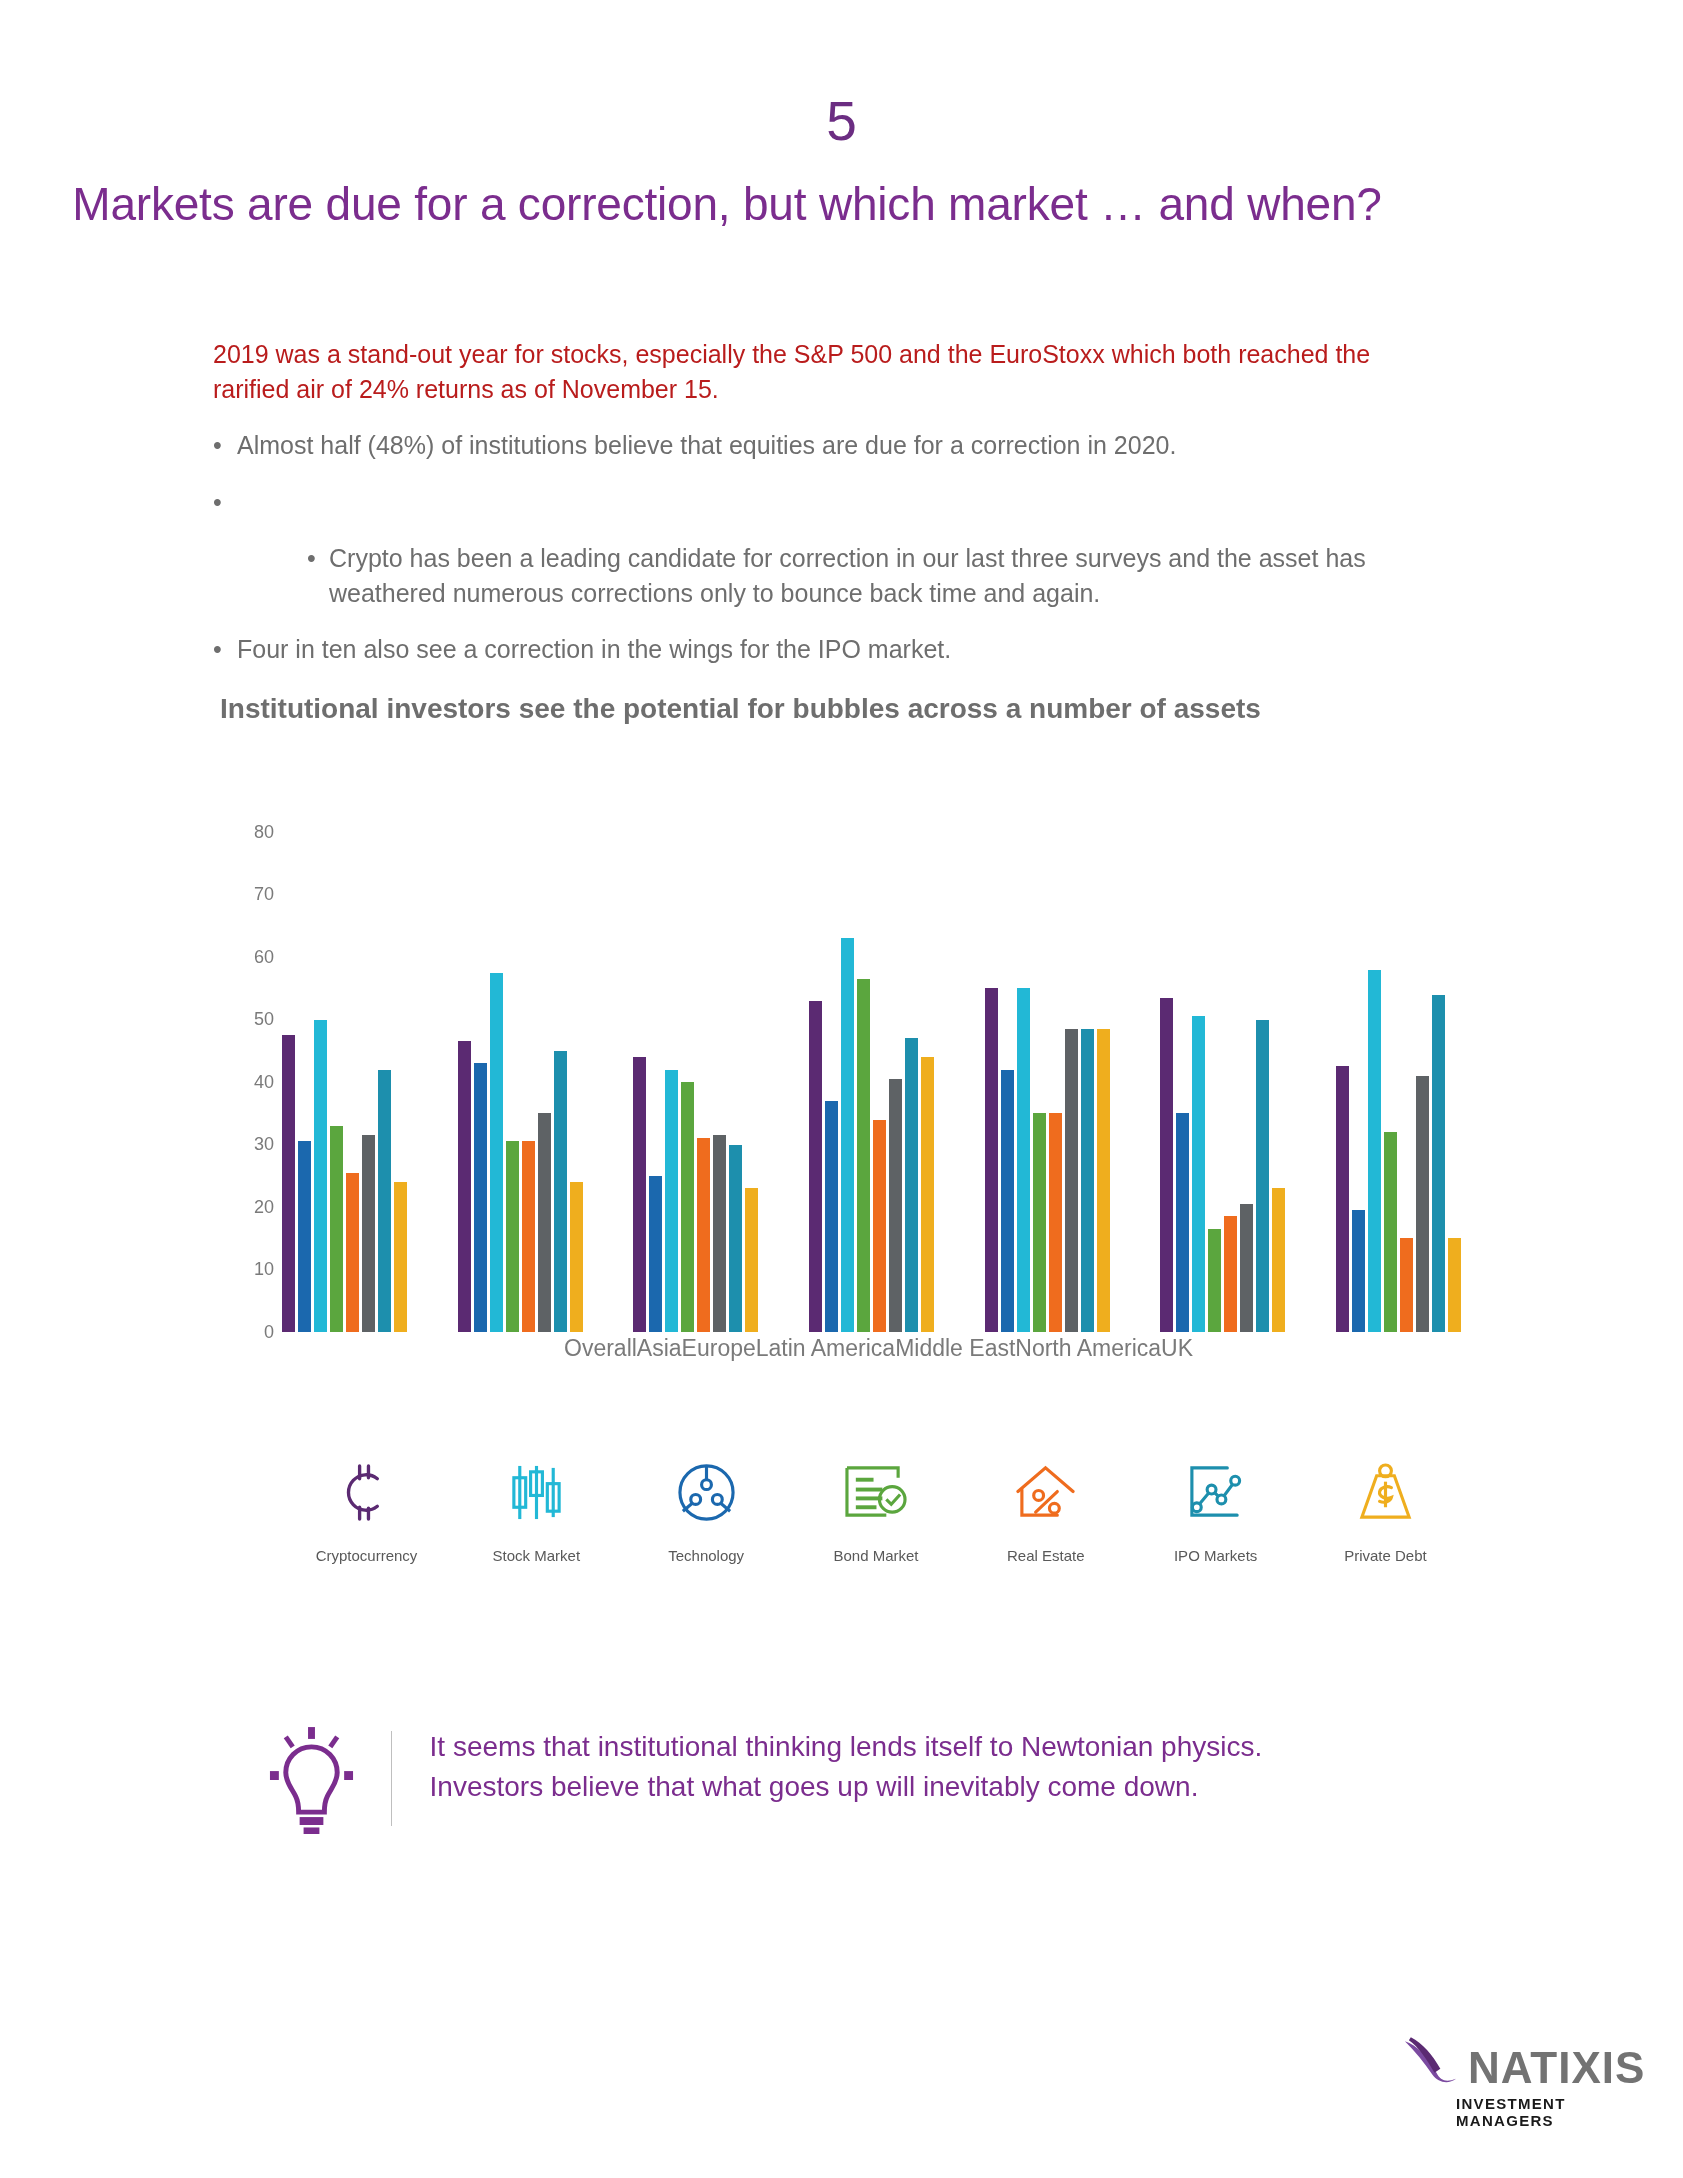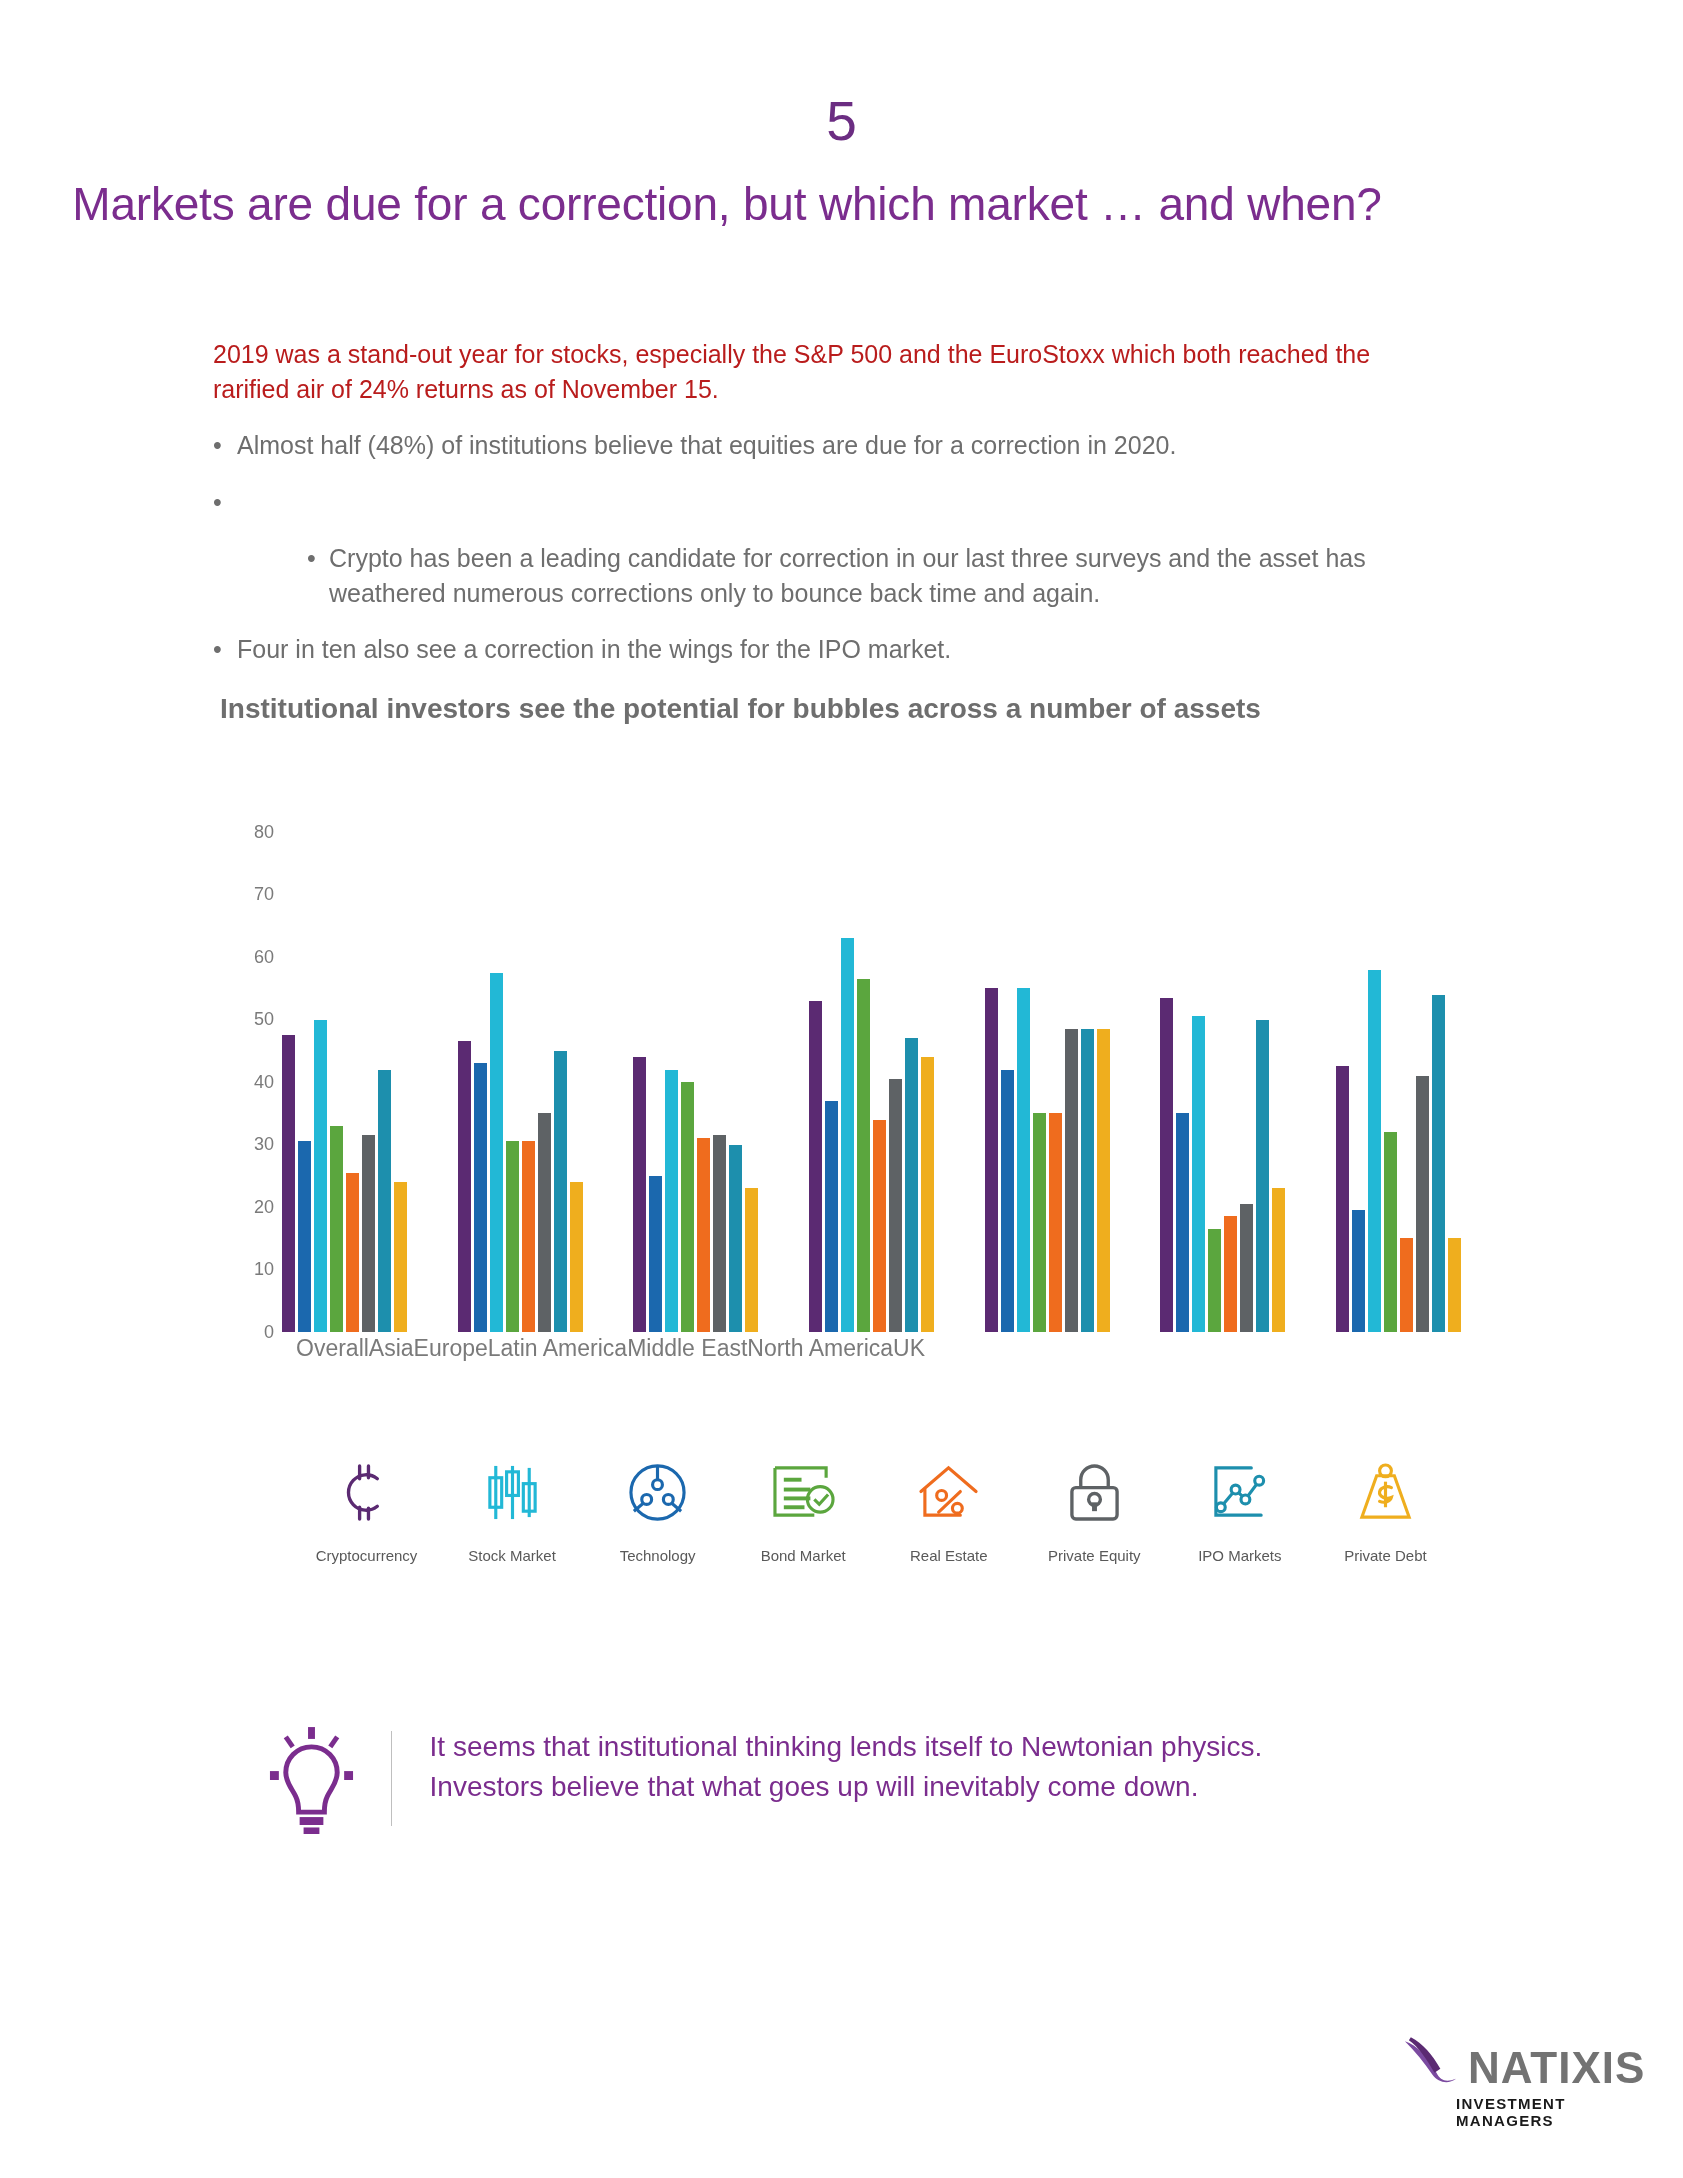--- a/index.html
+++ b/index.html
@@ -60,21 +60,21 @@
   .plot {
     position:absolute; left:59px; top:0; right:0;
     height:500px;
     display:flex; align-items:flex-end;
     justify-content:space-between;
   }
   .group { display:flex; align-items:flex-end; height:100%; gap:3px; }
   .bar { width:13px; }
   .x-axis {
     position:absolute; left:73px; top:503px; right:0;
-    display:flex; justify-content:flex-start;
+    display:flex; justify-content:center;
   }
   .x-label {
     font-size:23px; color:#7A7A7A; text-align:center;
     white-space:nowrap;
   }
 
   
   .legend {
     position:absolute; left:297px; top:1450px; width:1158px;
     display:flex; justify-content:space-between; align-items:flex-start;
@@ -292,31 +292,20 @@
         <div class="legend-icon">
           <svg width="63" height="61" viewBox="0 0 64 62" fill="none" stroke="#EF6C1E" stroke-width="3.2" stroke-linecap="round">
       <path d="M4 30 L32 6 L60 30"></path>
       <path d="M8 28 V54 H44"></path>
       <circle cx="25" cy="34" r="5"></circle>
             <circle cx="41" cy="47" r="5"></circle>
       <line x1="44" y1="30" x2="22" y2="51"></line>
     </svg>
         </div>
         <div class="legend-label">Real Estate</div>
-      </div>
-      <div class="legend-item">
-        <div class="legend-icon">
-          <svg width="55" height="61" viewBox="0 0 56 62" fill="none" stroke="#5E6265" stroke-width="3.4">
-      <path d="M14 26 V18 A14 14 0 0 1 42 18 V26"></path>
-      <rect x="5" y="26" width="46" height="32" rx="4"></rect>
-      <circle cx="28" cy="38" r="6"></circle>
-      <line x1="28" y1="41" x2="28" y2="50" stroke-width="5"></line>
-    </svg>
-        </div>
-        <div class="legend-label">Private Equity</div>
       </div>
       <div class="legend-item">
         <div class="legend-icon">
           <svg width="63" height="61" viewBox="0 0 64 62" fill="none" stroke="#1D8FAD" stroke-width="3.2" stroke-linecap="round">
       <path d="M44 6 H8 V54 H54"></path>
       <path d="M13 46 L28 28 L38 38 L52 19"></path>
       <circle cx="13" cy="46" r="4.5" fill="#fff"></circle>
       <circle cx="28" cy="28" r="4.5" fill="#fff"></circle>
       <circle cx="38" cy="38" r="4.5" fill="#fff"></circle>
       <circle cx="52" cy="19" r="4.5" fill="#fff"></circle>

